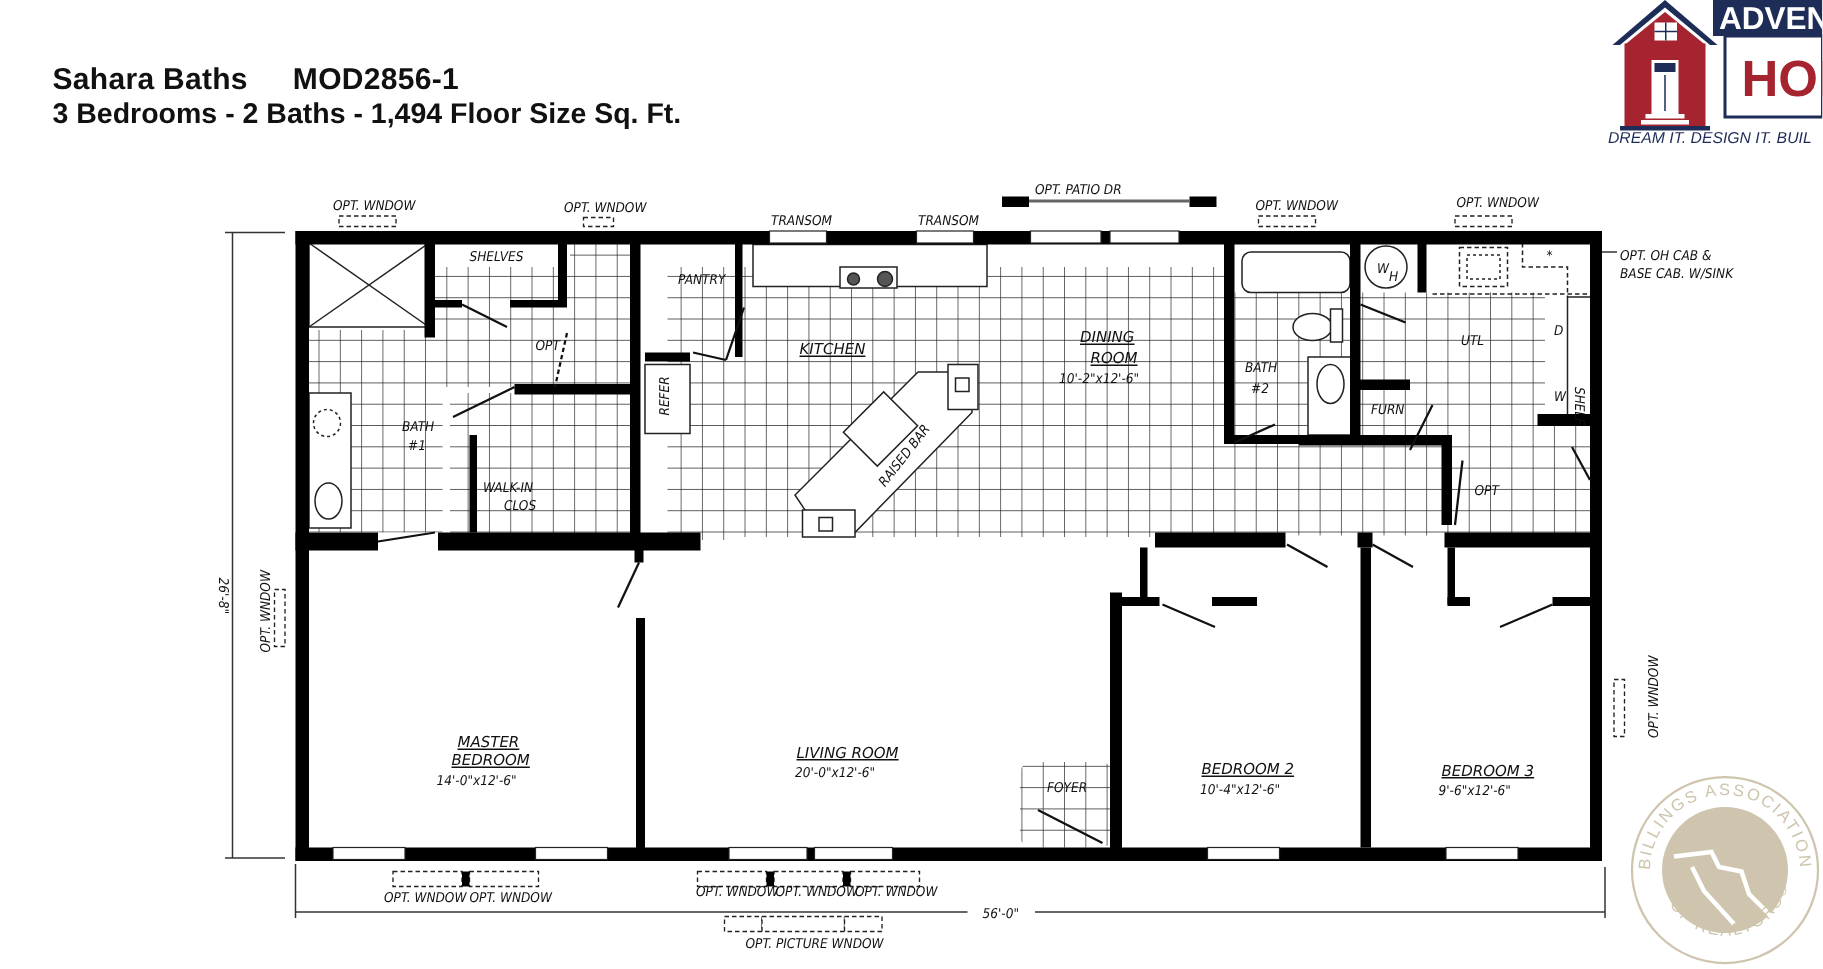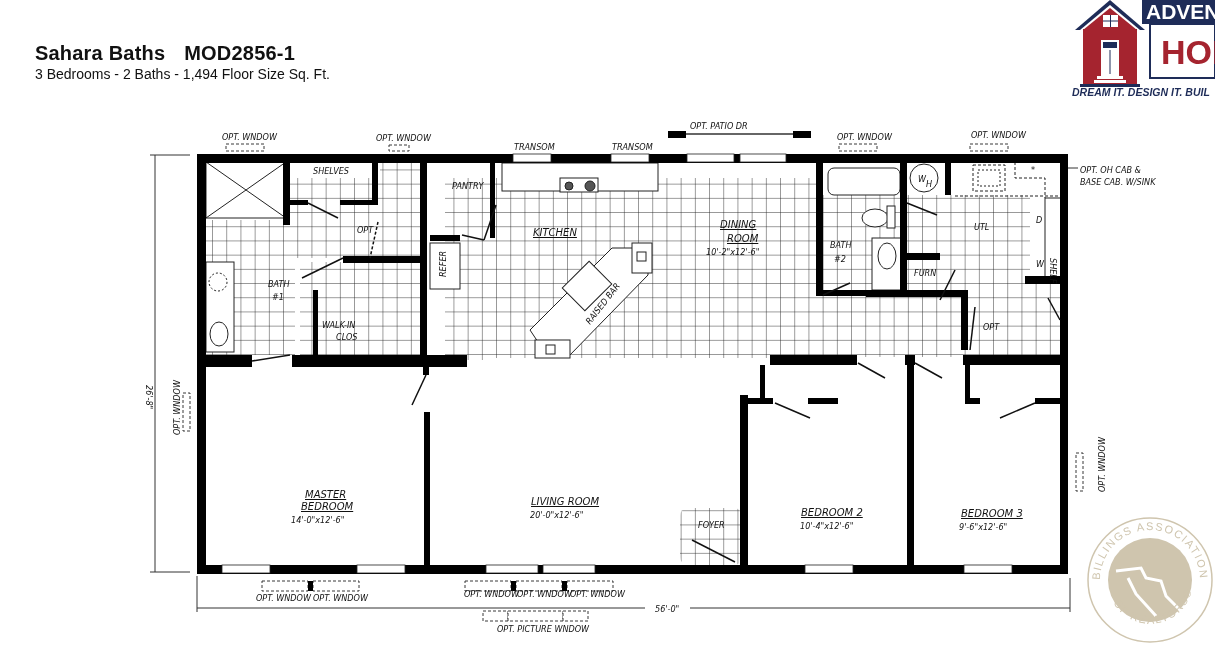--- a/index.html
+++ b/index.html
@@ -1,21 +1,21 @@
 <!DOCTYPE html>
 <html><head>
 <meta charset="utf-8">
 <style>
   html,body{margin:0;padding:0;background:#fff;}
   body{width:1215px;height:646px;position:relative;overflow:hidden;font-family:"Liberation Sans",sans-serif;color:#111;}
   .hdr-title{position:absolute;left:35px;top:42px;font-size:20px;font-weight:bold;letter-spacing:0.2px;}
-  .hdr-title .model{margin-left:19px;}
-  .hdr-sub{position:absolute;left:35px;top:66px;font-size:14px;}
+  .hdr-title .model{margin-left:30px;}
+  .hdr-sub{position:absolute;left:35px;top:66px;font-size:19px;font-weight:bold;}
   .logo{position:absolute;left:1070px;top:0;width:145px;height:100px;}
-  .tagline{position:absolute;left:1072px;top:86px;font-size:10.5px;font-weight:bold;font-style:italic;color:#1e2c58;white-space:nowrap;}
+  .tagline{position:absolute;left:1072px;top:86px;font-size:10.5px;font-weight:normal;font-style:italic;color:#1e2c58;white-space:nowrap;}
   svg.plan{position:absolute;left:0;top:0;}
   .lbl{font-family:"DejaVu Sans Condensed","DejaVu Sans",sans-serif;font-style:italic;font-size:9px;fill:#111;}
   .lbl-room{font-family:"DejaVu Sans",sans-serif;font-style:italic;font-size:10px;fill:#111;}
   .realtor{position:absolute;left:1086px;top:516px;width:128px;height:128px;}
 </style>
 </head>
 <body>
 
 <div class="hdr-title">
   <span>Sahara Baths</span><span class="model">MOD2856-1</span>

